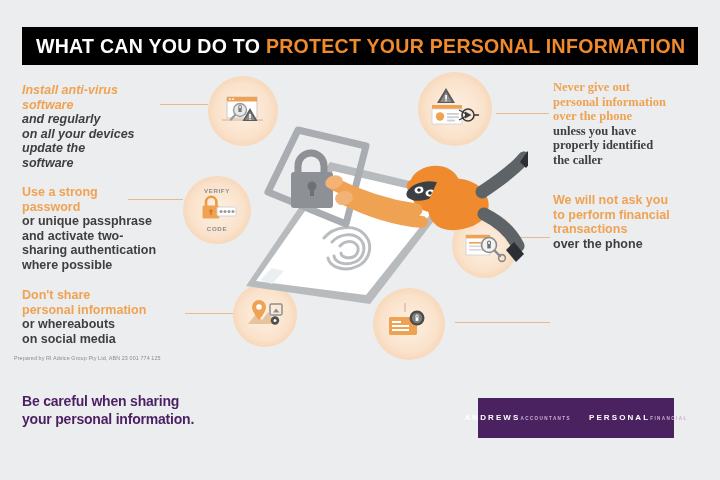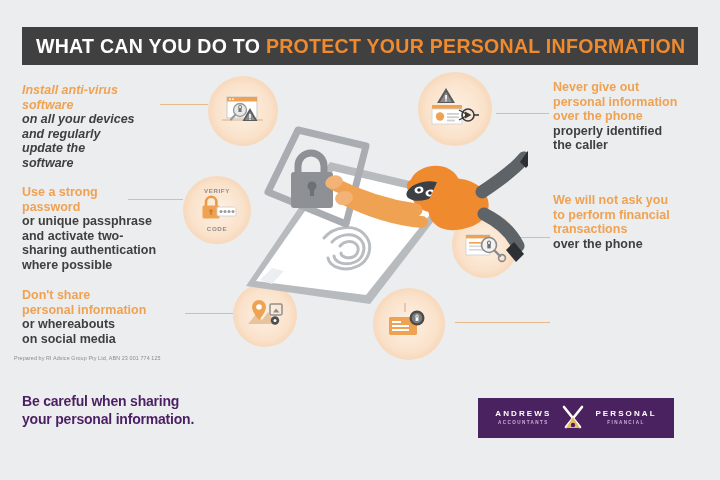--- a/index.html
+++ b/index.html
@@ -7,41 +7,41 @@
     width:720px;height:480px;overflow:hidden;
     background:#eceded;
     font-family:"Liberation Sans", sans-serif;
     position:relative;
   }
   .canvas{position:absolute;inset:0;background:#ecedee;}
 
   
   .header-bar{
     position:absolute;left:22px;top:27px;width:676px;height:38px;
-    background:#404040;display:flex;align-items:center;
+    background:#000000;display:flex;align-items:center;
     box-sizing:border-box;padding-left:14px;
   }
   .header-title{
     font-size:21px;font-weight:bold;letter-spacing:.3px;
     white-space:nowrap;font-stretch:condensed;
     transform:scaleX(.93);transform-origin:left center;
   }
   .h-white{color:#ffffff;}
   .h-orange{color:#f08a2e;}
 
   
   .blk{position:absolute;width:172px;line-height:1.16;}
   .blk.right{text-align:left;}
   .blk .lead{color:#f0a253;font-size:12.5px;font-weight:bold;display:block;}
   .blk .body{color:#3f3f3f;font-size:12.5px;font-weight:bold;display:block;}
 
   #blk-antivirus{left:22px;top:83px;font-style:italic;}
   #blk-password{left:22px;top:185px;}
   #blk-dontshare{left:22px;top:288px;width:180px;}
-  #blk-nevergive{left:553px;top:80px;width:165px;}
+  #blk-nevergive{left:553px;top:80px;width:165px;font-family:Liberation Serif, serif;}
   #blk-notask{left:553px;top:193px;width:165px;}
   #blk-email{left:553px;top:287px;width:165px;}
 
   .disclaimer{
     position:absolute;left:14px;top:355px;
     font-size:5.4px;color:#8c8c8c;letter-spacing:.1px;
   }
 
   
   .conn{position:absolute;background:#e8b98c;height:1px;}
@@ -61,21 +61,21 @@
   
   .tagline{
     position:absolute;left:22px;top:393px;width:330px;
     color:#4b1f63;font-size:14px;font-weight:bold;line-height:1.28;
     letter-spacing:-.2px;
   }
   .logo-box{
     position:absolute;left:478px;top:398px;width:196px;height:40px;
     background:#4b2260;display:flex;align-items:center;justify-content:center;gap:9px;
   }
-  .logo-txt{display:flex;flex-direction:column;align-items:center;line-height:1;}
+  .logo-txt{display:flex;flex-direction:row;align-items:center;line-height:1;}
   .logo-main{color:#ffffff;font-size:8px;font-weight:bold;letter-spacing:2.1px;}
   .logo-sub{color:#c9aed6;font-size:4.6px;font-weight:bold;letter-spacing:1.4px;margin-top:2.5px;}
 </style>
 </head>
 <body>
 
 <div class="canvas">
 
   <div class="header-bar">
     <div class="header-title">
@@ -87,22 +87,22 @@
   <div class="conn" style="left:160px;top:104px;width:48px;"></div>
   <div class="conn" style="left:128px;top:199px;width:55px;"></div>
   <div class="conn" style="left:185px;top:313px;width:48px;"></div>
   <div class="conn" style="left:496px;top:113px;width:53px;"></div>
   <div class="conn" style="left:502px;top:237px;width:48px;"></div>
   <div class="conn" style="left:455px;top:322px;width:95px;"></div>
 
   <div class="blk" id="blk-antivirus">
     <span class="lead">Install anti-virus</span>
     <span class="lead">software</span>
+    <span class="body">and regularly</span>
     <span class="body">on all your devices</span>
-    <span class="body">and regularly</span>
     <span class="body">update the</span>
     <span class="body">software</span>
   </div>
 
   <div class="blk" id="blk-password">
     <span class="lead">Use a strong</span>
     <span class="lead">password</span>
     <span class="body">or unique passphrase</span>
     <span class="body">and activate two-</span>
     <span class="body">sharing authentication</span>
@@ -113,20 +113,21 @@
     <span class="lead">Don't share</span>
     <span class="lead">personal information</span>
     <span class="body">or whereabouts</span>
     <span class="body">on social media</span>
   </div>
 
   <div class="blk right" id="blk-nevergive">
     <span class="lead">Never give out</span>
     <span class="lead">personal information</span>
     <span class="lead">over the phone</span>
+    <span class="body">unless you have</span>
     <span class="body">properly identified</span>
     <span class="body">the caller</span>
   </div>
 
   <div class="blk right" id="blk-notask">
     <span class="lead">We will not ask you</span>
     <span class="lead">to perform financial</span>
     <span class="lead">transactions</span>
     <span class="body">over the phone</span>
   </div>

